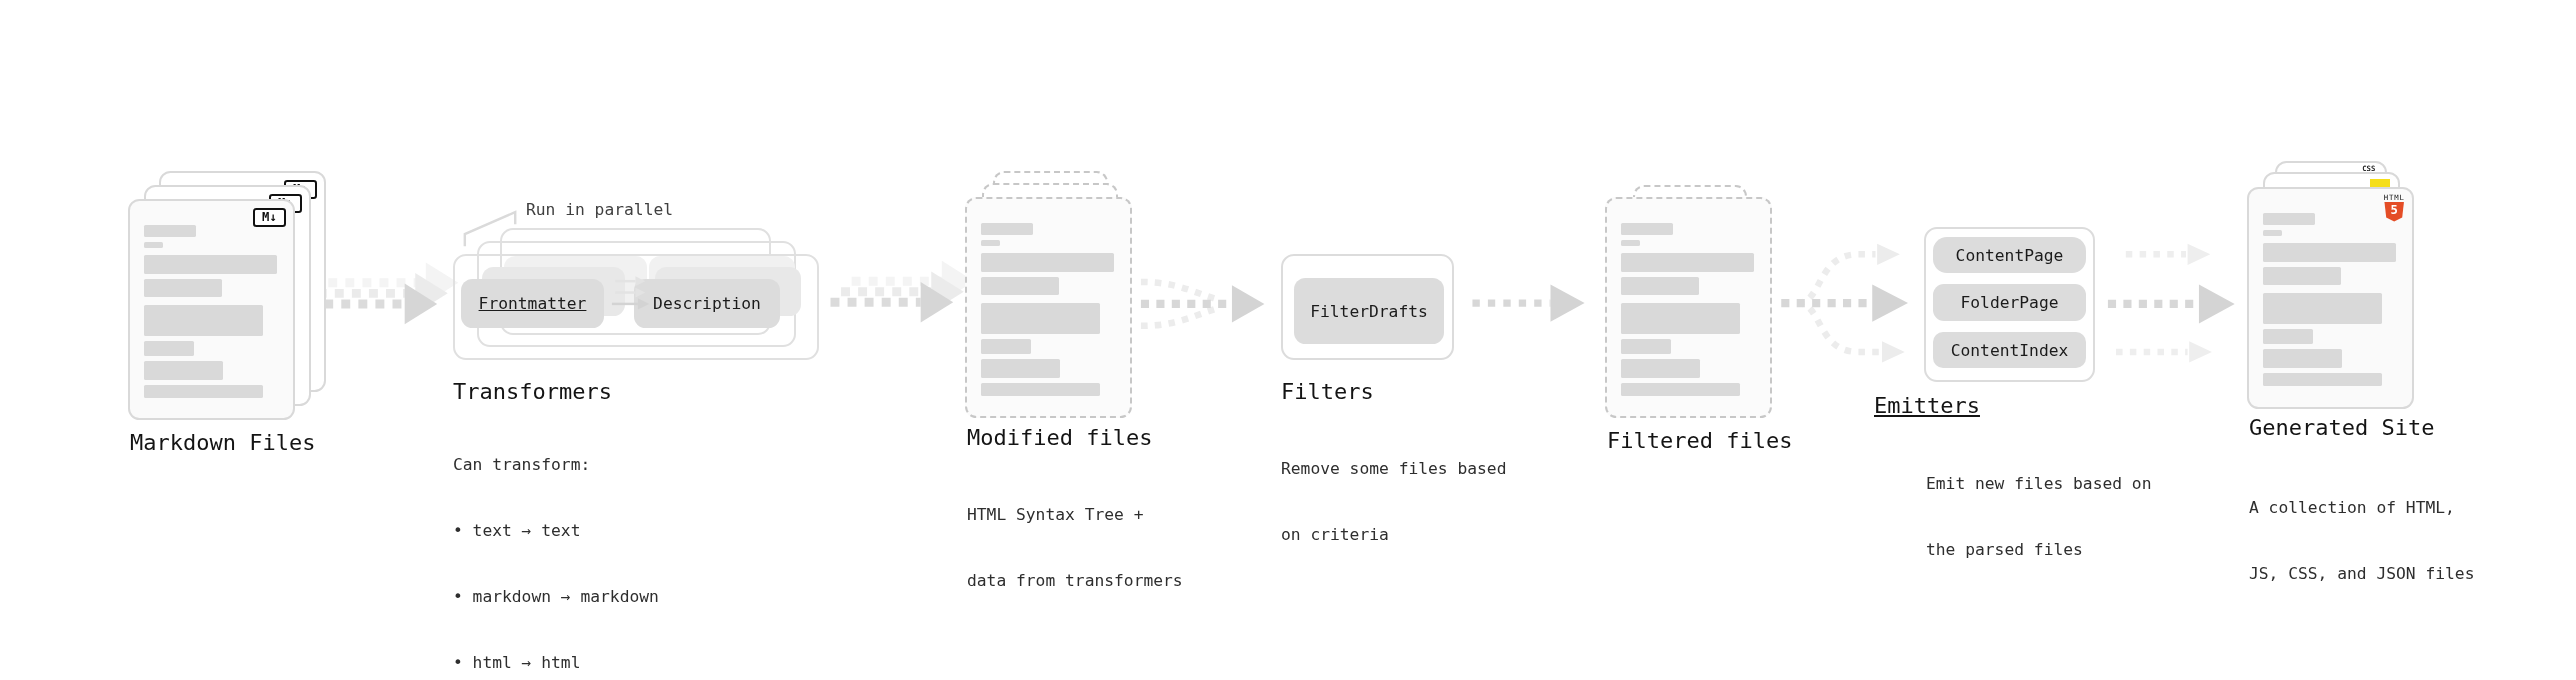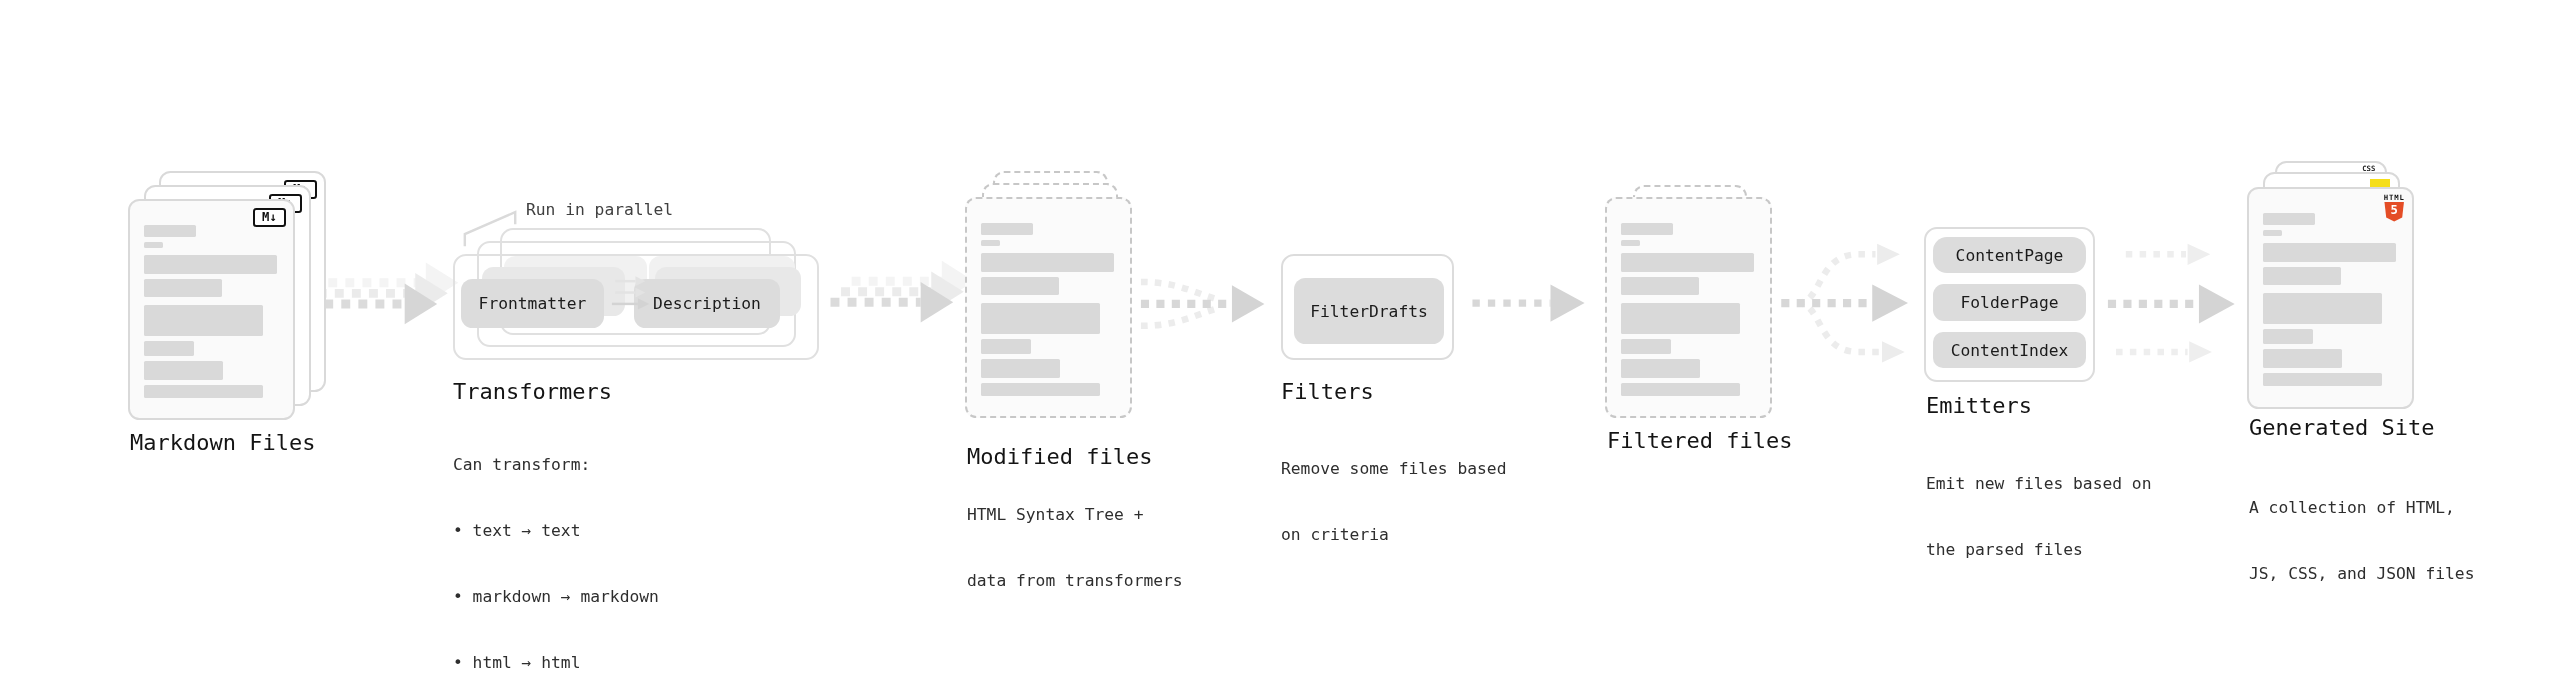--- a/index.html
+++ b/index.html
@@ -41,21 +41,21 @@
   .heading{position:absolute;font-size:22px;color:#141414;white-space:pre;}
   .caption{position:absolute;font-size:16.3px;line-height:22px;color:#2e2e2e;white-space:pre;}
   .annotation{position:absolute;font-size:16.3px;color:#404040;white-space:pre;}
 
   
   .js-badge{position:absolute;top:4.9px;right:8.1px;width:19.5px;height:9.8px;background:#f5de19;}
   .css-badge{position:absolute;top:2.4px;right:6.5px;width:19.5px;text-align:center;
     font-size:7.3px;font-weight:bold;color:#222;line-height:7.3px;}
   .css-underline{display:block;height:2.4px;background:#2b66e0;margin-top:0.8px;}
   .html5-badge{position:absolute;top:4.1px;right:7.3px;width:21px;text-align:center;}
-  .html5-word{font-size:7.3px;font-weight:bold;letter-spacing:0.8px;color:#111;line-height:9px;}
+  .html5-word{font-size:7.3px;font-weight:normal;letter-spacing:0.8px;color:#111;line-height:9px;}
   .html5-shield{width:19.5px;height:19.5px;margin:0 auto;background:#e44d26;color:#fff;
     font-weight:bold;font-size:12.2px;line-height:17px;text-align:center;
     clip-path:polygon(0 0,100% 0,91% 79%,50% 100%,9% 79%);}
 </style>
 </head>
 <body>
 
 <div class="canvas">
 
   <svg class="layer" width="2576" height="681" viewBox="0 0 3170 838">
@@ -138,21 +138,21 @@
     <div class="heading" style="left:130px;top:430px;">Markdown Files</div>
   </div>
 
   <div>
     <div class="frame" style="left:500px;top:228px;width:271px;height:107px;"></div>
     <div class="frame" style="left:477px;top:241px;width:319px;height:106px;"></div>
     <div class="frame" style="left:453px;top:254px;width:366px;height:106px;"></div>
 
     <div class="pill ghost2" style="left:504px;top:256px;width:143px;height:49px;"></div>
     <div class="pill ghost1" style="left:482px;top:267px;width:143px;height:49px;"></div>
-    <div class="pill" style="left:461px;top:279px;width:143px;height:49px;">Frontmatter</div>
+    <div class="pill" style="left:461px;top:279px;width:143px;height:49px;text-decoration:underline;">Frontmatter</div>
 
     <div class="pill ghost2" style="left:649px;top:256px;width:146px;height:49px;"></div>
     <div class="pill ghost1" style="left:655px;top:267px;width:146px;height:49px;"></div>
     <div class="pill" style="left:634px;top:279px;width:146px;height:49px;text-align:right;">Description</div>
 
     <div class="annotation" style="left:526px;top:200px;">Run in parallel</div>
 
     <div class="heading" style="left:453px;top:379px;">Transformers</div>
     <div class="caption" style="left:453px;top:410px;">
       <div>Can transform:</div>
@@ -168,21 +168,21 @@
     <div class="doc-card dashed" style="left:965px;top:197px;">
       <div class="bar b1"></div>
       <div class="bar b2"></div>
       <div class="bar b3"></div>
       <div class="bar b4"></div>
       <div class="bar b5"></div>
       <div class="bar b6"></div>
       <div class="bar b7"></div>
       <div class="bar b8"></div>
     </div>
-    <div class="heading" style="left:967px;top:444px;text-align:center;">Modified files</div>
+    <div class="heading" style="left:967px;top:425px;text-align:center;">Modified files</div>
     <div class="caption" style="left:967px;top:460px;">
       <div>HTML Syntax Tree +</div>
       <div>data from transformers</div>
     </div>
   </div>
 
   <div>
     <div class="frame filled" style="left:1281px;top:254px;width:173px;height:106px;"></div>
     <div class="pill" style="left:1294px;top:278px;width:150px;height:66px;">FilterDrafts</div>
     <div class="heading" style="left:1281px;top:379px;">Filters</div>
@@ -205,21 +205,21 @@
       <div class="bar b8"></div>
     </div>
     <div class="heading" style="left:1607px;top:428px;">Filtered files</div>
   </div>
 
   <div>
     <div class="frame filled" style="left:1924px;top:227px;width:171px;height:155px;"></div>
     <div class="pill" style="left:1933px;top:237px;width:153px;height:36px;border-radius:14px;">ContentPage</div>
     <div class="pill" style="left:1933px;top:284px;width:153px;height:37px;border-radius:11px;">FolderPage</div>
     <div class="pill" style="left:1933px;top:332px;width:153px;height:36px;border-radius:10px;">ContentIndex</div>
-    <div class="heading" style="left:1926px;top:393px;">Emitters</div>
+    <div class="heading" style="left:1874px;top:393px;text-decoration:underline;">Emitters</div>
     <div class="caption" style="left:1926px;top:429px;">
       <div>Emit new files based on</div>
       <div>the parsed files</div>
     </div>
   </div>
 
   <div>
     <div class="doc-card back" style="left:2275px;top:161px;width:112px;">
       <div class="css-badge">
         <span>CSS</span>

